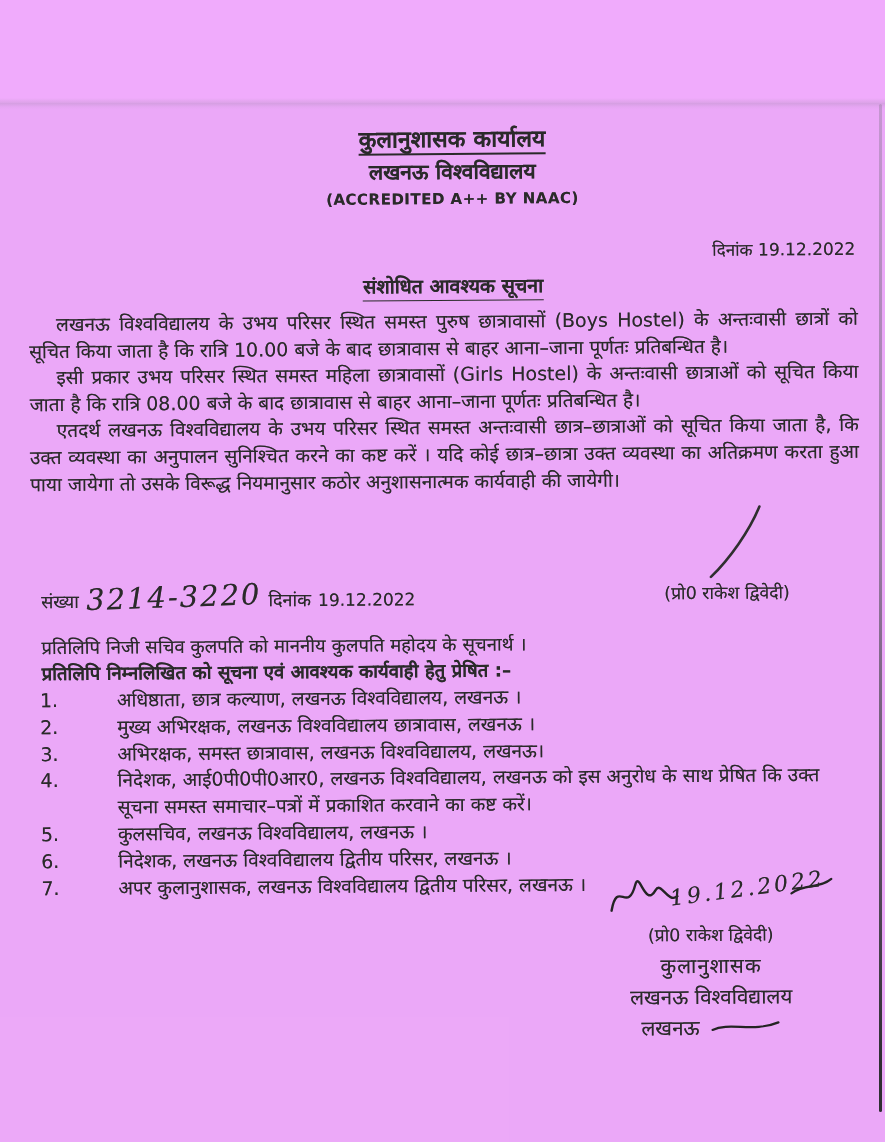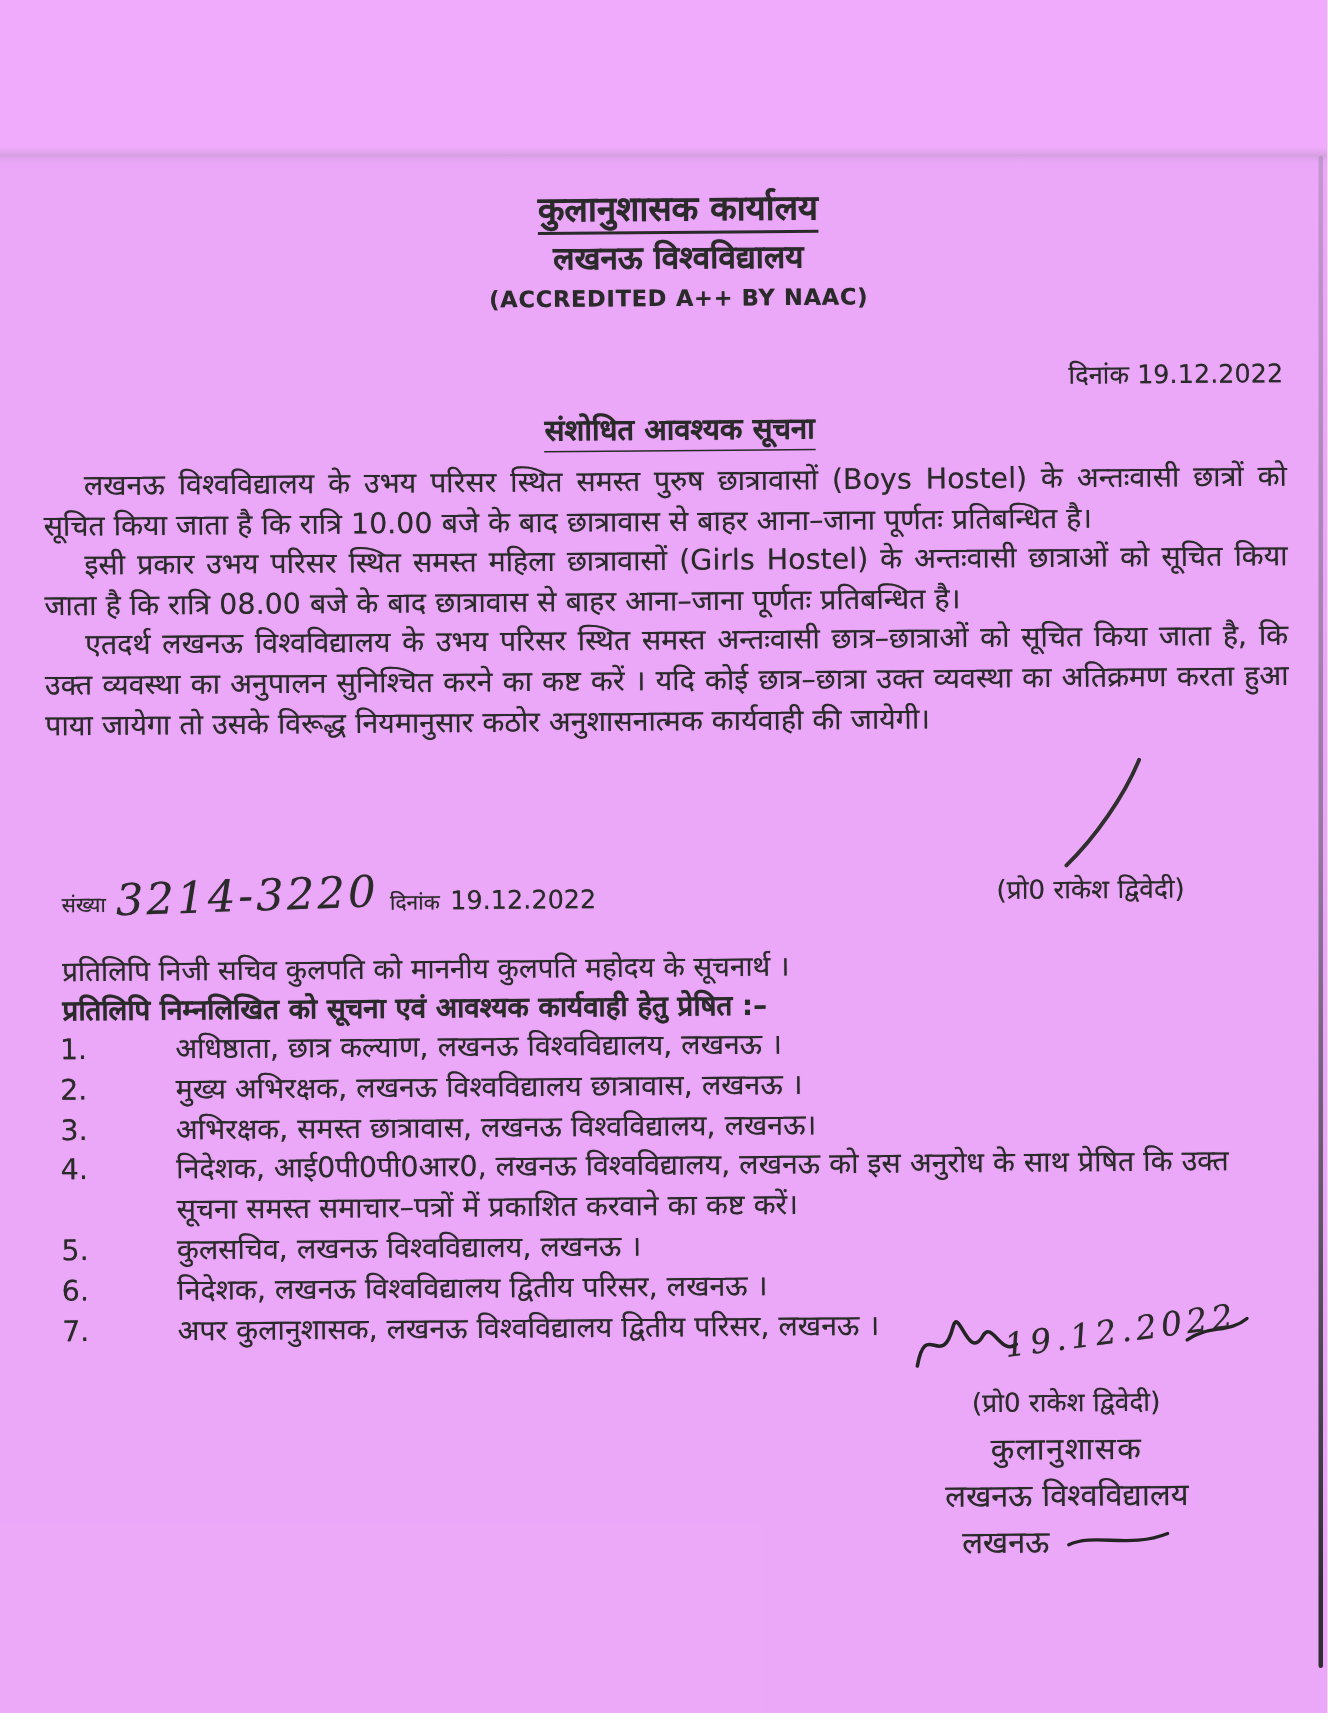--- a/index.html
+++ b/index.html
@@ -25,21 +25,21 @@
   .hdr-univ{top:157px;font-size:21px;font-weight:bold;}
   .hdr-naac{top:190px;font-size:15px;font-weight:bold;letter-spacing:0.5px;}
   .date-line{position:absolute;top:240px;right:28px;font-size:17px;}
   .notice-title{top:272px;font-size:19.5px;font-weight:bold;}
   .notice-title span{border-bottom:1.6px solid #2a2a2a;padding-bottom:2px;}
   .body-text{position:absolute;top:308px;left:30px;right:26px;}
   .body-text p{margin:0;text-indent:27px;text-align:justify;font-size:19px;line-height:26.6px;}
   .sig-slash{position:absolute;left:697px;top:505px;}
   .sig-top-name{position:absolute;top:582px;left:628px;width:196px;text-align:center;font-size:17.5px;}
   .ref-line{position:absolute;top:581px;left:40px;display:flex;align-items:baseline;gap:7px;}
-  .ref-label{font-size:14px;}
+  .ref-label{font-size:18px;}
   .hand{font-family:"DejaVu Serif", serif;font-style:italic;}
   .ref-number{font-size:29px;letter-spacing:2px;transform:rotate(-1.5deg);line-height:1;}
   .ref-date{font-size:17px;}
   .copy-line-1{position:absolute;top:631px;left:40px;font-size:18.5px;}
   .copy-line-2{position:absolute;top:657px;left:40px;font-size:18.5px;font-weight:bold;}
   .recipients{position:absolute;top:684px;left:38px;right:48px;}
   .r-row{display:flex;font-size:19px;line-height:26.8px;}
   .r-no{flex:none;width:77px;}
   .r-text{flex:1;}
   .sig-block{position:absolute;top:872px;left:580px;width:254px;text-align:center;}

